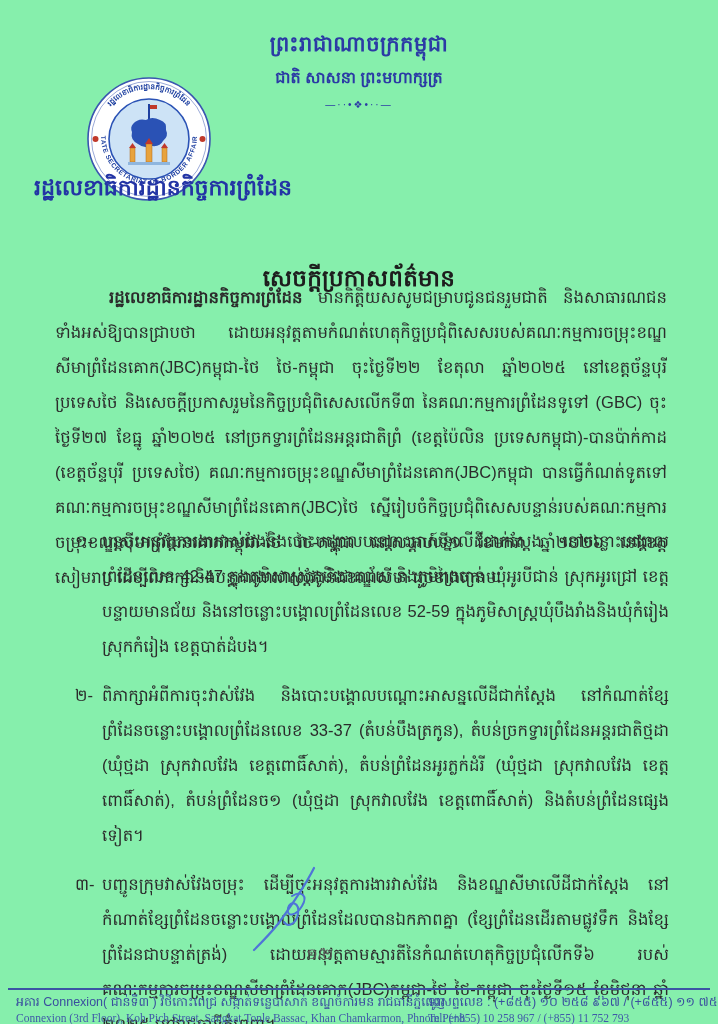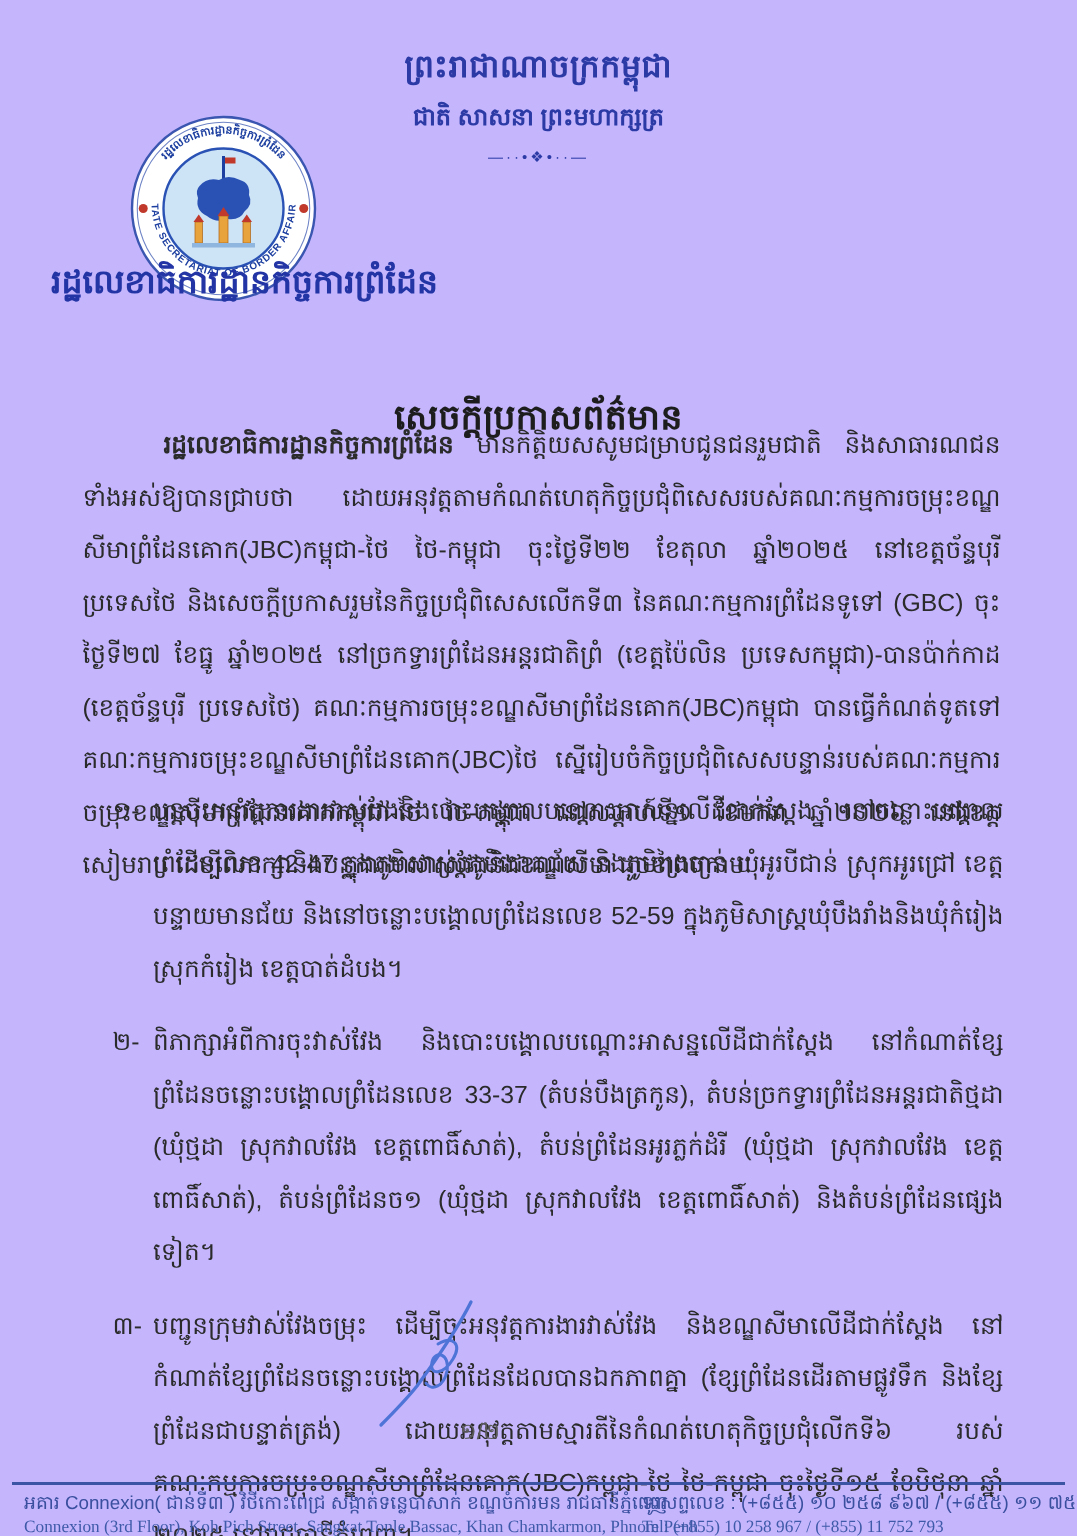--- a/index.html
+++ b/index.html
@@ -1,20 +1,20 @@
 <!DOCTYPE html>
 <html><head>
 <meta charset="utf-8">
 <style>
   * { margin:0; padding:0; box-sizing:border-box; }
   html,body { background:#e8e8e6; }
   body { font-family:"Liberation Sans", sans-serif; }
   .page {
     position:relative; width:718px; height:1024px; margin:0 auto;
-    background:#c4b5fd; overflow:hidden; color:#2e2e2e;
+    background:#86efac; overflow:hidden; color:#2e2e2e;
   }
   
   .motto { position:absolute; top:30px; left:0; width:718px; text-align:center; }
   .motto .l1 { font-size:21px; font-weight:bold; color:#2b3aa5; letter-spacing:.5px; }
   .motto .l2 { font-size:16px; font-weight:bold; color:#2b3aa5; margin-top:6px; }
   .motto .orn { font-size:10px; color:#2b3aa5; margin-top:8px; letter-spacing:2px; }
   
   .seal { position:absolute; top:76px; left:86px; width:126px; height:126px; }
   
   .dept { position:absolute; top:174px; left:34px; font-size:22px; font-weight:bold; color:#2334a5; }

